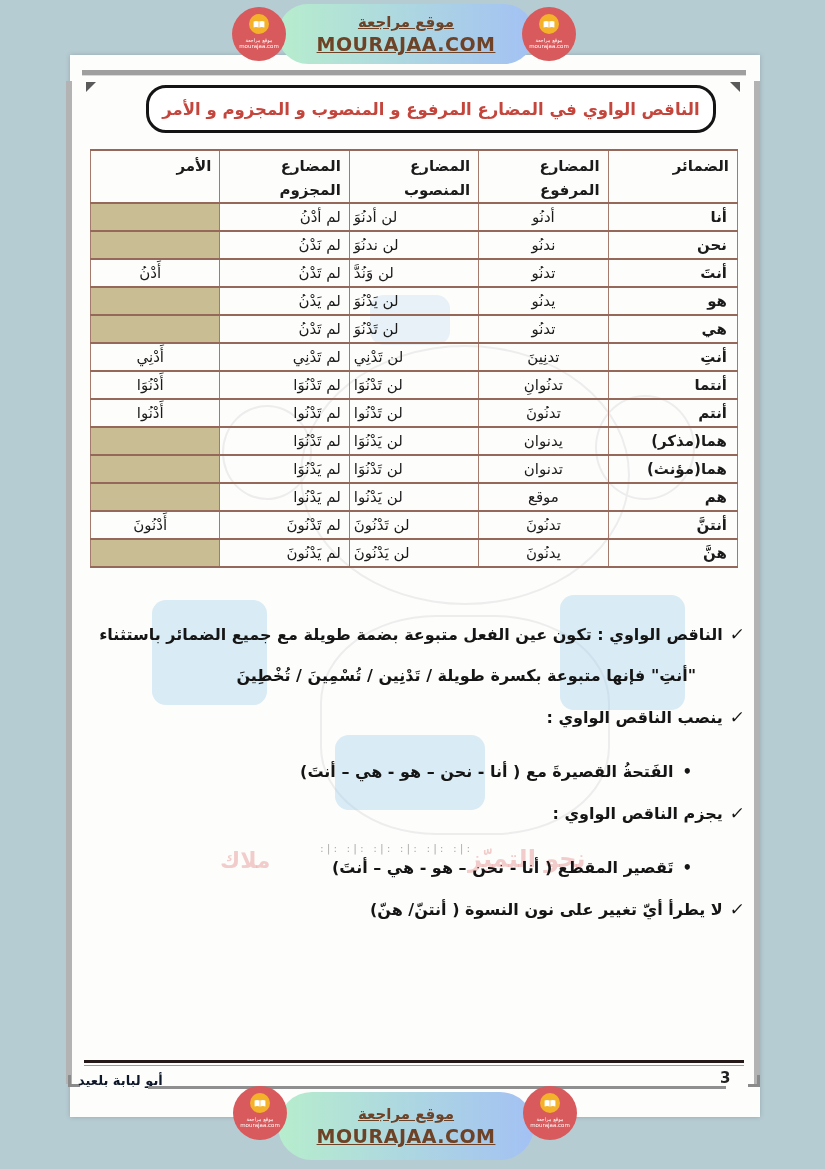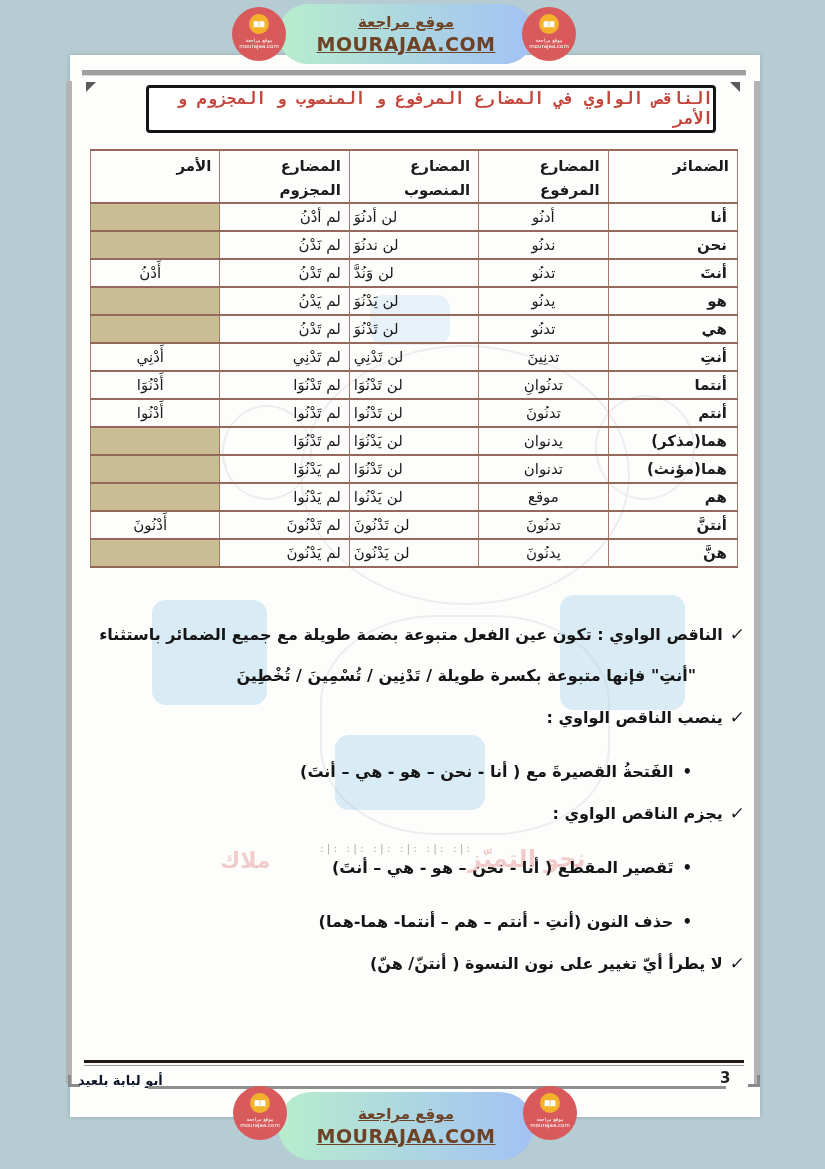--- a/index.html
+++ b/index.html
@@ -15,22 +15,22 @@
   .frame-top   { position:absolute; left:12px;  top:15px; width:664px; height:6px; background:#9f9f9f; border-bottom:1px solid #d9d9d9; }
   .frame-left  { position:absolute; left:-4px;  top:26px; width:6px; height:1003px; background:#b3b3b3; }
   .frame-right { position:absolute; left:684px; top:26px; width:6px; height:1003px; background:#b3b3b3; }
   .corner-tl { position:absolute; left:16px;  top:27px; width:0; height:0; border-top:10px solid #5a5a5a; border-right:10px solid transparent; }
   .corner-tr { position:absolute; left:660px; top:27px; width:0; height:0; border-top:10px solid #5a5a5a; border-left:10px solid transparent; }
   .corner-bl { position:absolute; left:-2px;  top:1020px; width:12px; height:12px; border-left:3px solid #8a8a8a; border-bottom:3px solid #8a8a8a; }
   .corner-br { position:absolute; left:678px; top:1020px; width:12px; height:12px; border-right:3px solid #8a8a8a; border-bottom:3px solid #8a8a8a; }
 
   
   .title-box { position:absolute; left:76px; top:30px; width:570px; height:48px;
-               border:3px solid #141414; border-radius:4px; background:#fff;
-               display:flex; align-items:center; justify-content:center; z-index:2;font-family:Liberation Mono, monospace; }
+               border:3px solid #141414; border-radius:20px; background:#fff;
+               display:flex; align-items:center; justify-content:center; z-index:2; }
   .title-box span { color:#c4453c; font-size:16.5px; font-weight:bold; direction:rtl; }
 
   
   .doodle { position:absolute; border:2px solid #ededed; border-radius:50%; z-index:0; }
   .patch  { position:absolute; background:rgba(158,204,233,.38); border-radius:14px; z-index:0; }
 
   
   .tbl-wrap { position:absolute; left:20px; top:94px; width:648px; z-index:1; }
   table { width:100%; border-collapse:collapse; table-layout:fixed; direction:rtl; background:transparent; }
   th, td { border:1px solid #a5796b; border-top-width:2px; border-bottom-width:2px;
@@ -259,21 +259,20 @@
     <div class="wm-pink" style="left:150px; top:793px; font-size:22px;">ملاك</div>
     <div class="wm-pink" style="left:398px; top:790px; font-size:24px;">نحو التميّز</div>
 
     <div class="notes" id="notes">
         <div class="note check"><span class="check-icon">✓</span><span>الناقص الواوي : تكون عين الفعل متبوعة بضمة طويلة مع جميع الضمائر باستثناء</span></div>
         <div class="note plain"><span>"أنتِ" فإنها متبوعة بكسرة طويلة / تَدْنِين / تُسْمِينَ / تُخْطِينَ</span></div>
         <div class="note check"><span class="check-icon">✓</span><span>ينصب الناقص الواوي :</span></div>
         <div class="note bullet"><span class="bullet-icon">•</span><span>الفَتحةُ القصيرةَ مع ( أنا - نحن – هو - هي – أنتَ)</span></div>
         <div class="note check"><span class="check-icon">✓</span><span>يجزم الناقص الواوي :</span></div>
         <div class="note bullet"><span class="bullet-icon">•</span><span>تَقصير المقطع ( أنا - نحن – هو - هي – أنتَ)</span></div>
-        <div class="note bullet"><span class="bullet-icon">•</span><span>حذف النون (أنتِ - أنتم – هم – أنتما- هما-هما)</span></div>
         <div class="note check"><span class="check-icon">✓</span><span>لا يطرأ أيّ تغيير على نون النسوة ( أنتنّ/ هنّ)</span></div>
       </div>
 
     <div class="foot-rule">
       <div class="dark"></div>
         <div class="lite"></div>
     </div>
     <div class="author">أبو لبابة بلعيد</div>
     <div class="leader"></div>
     <div class="page-num">3</div>

